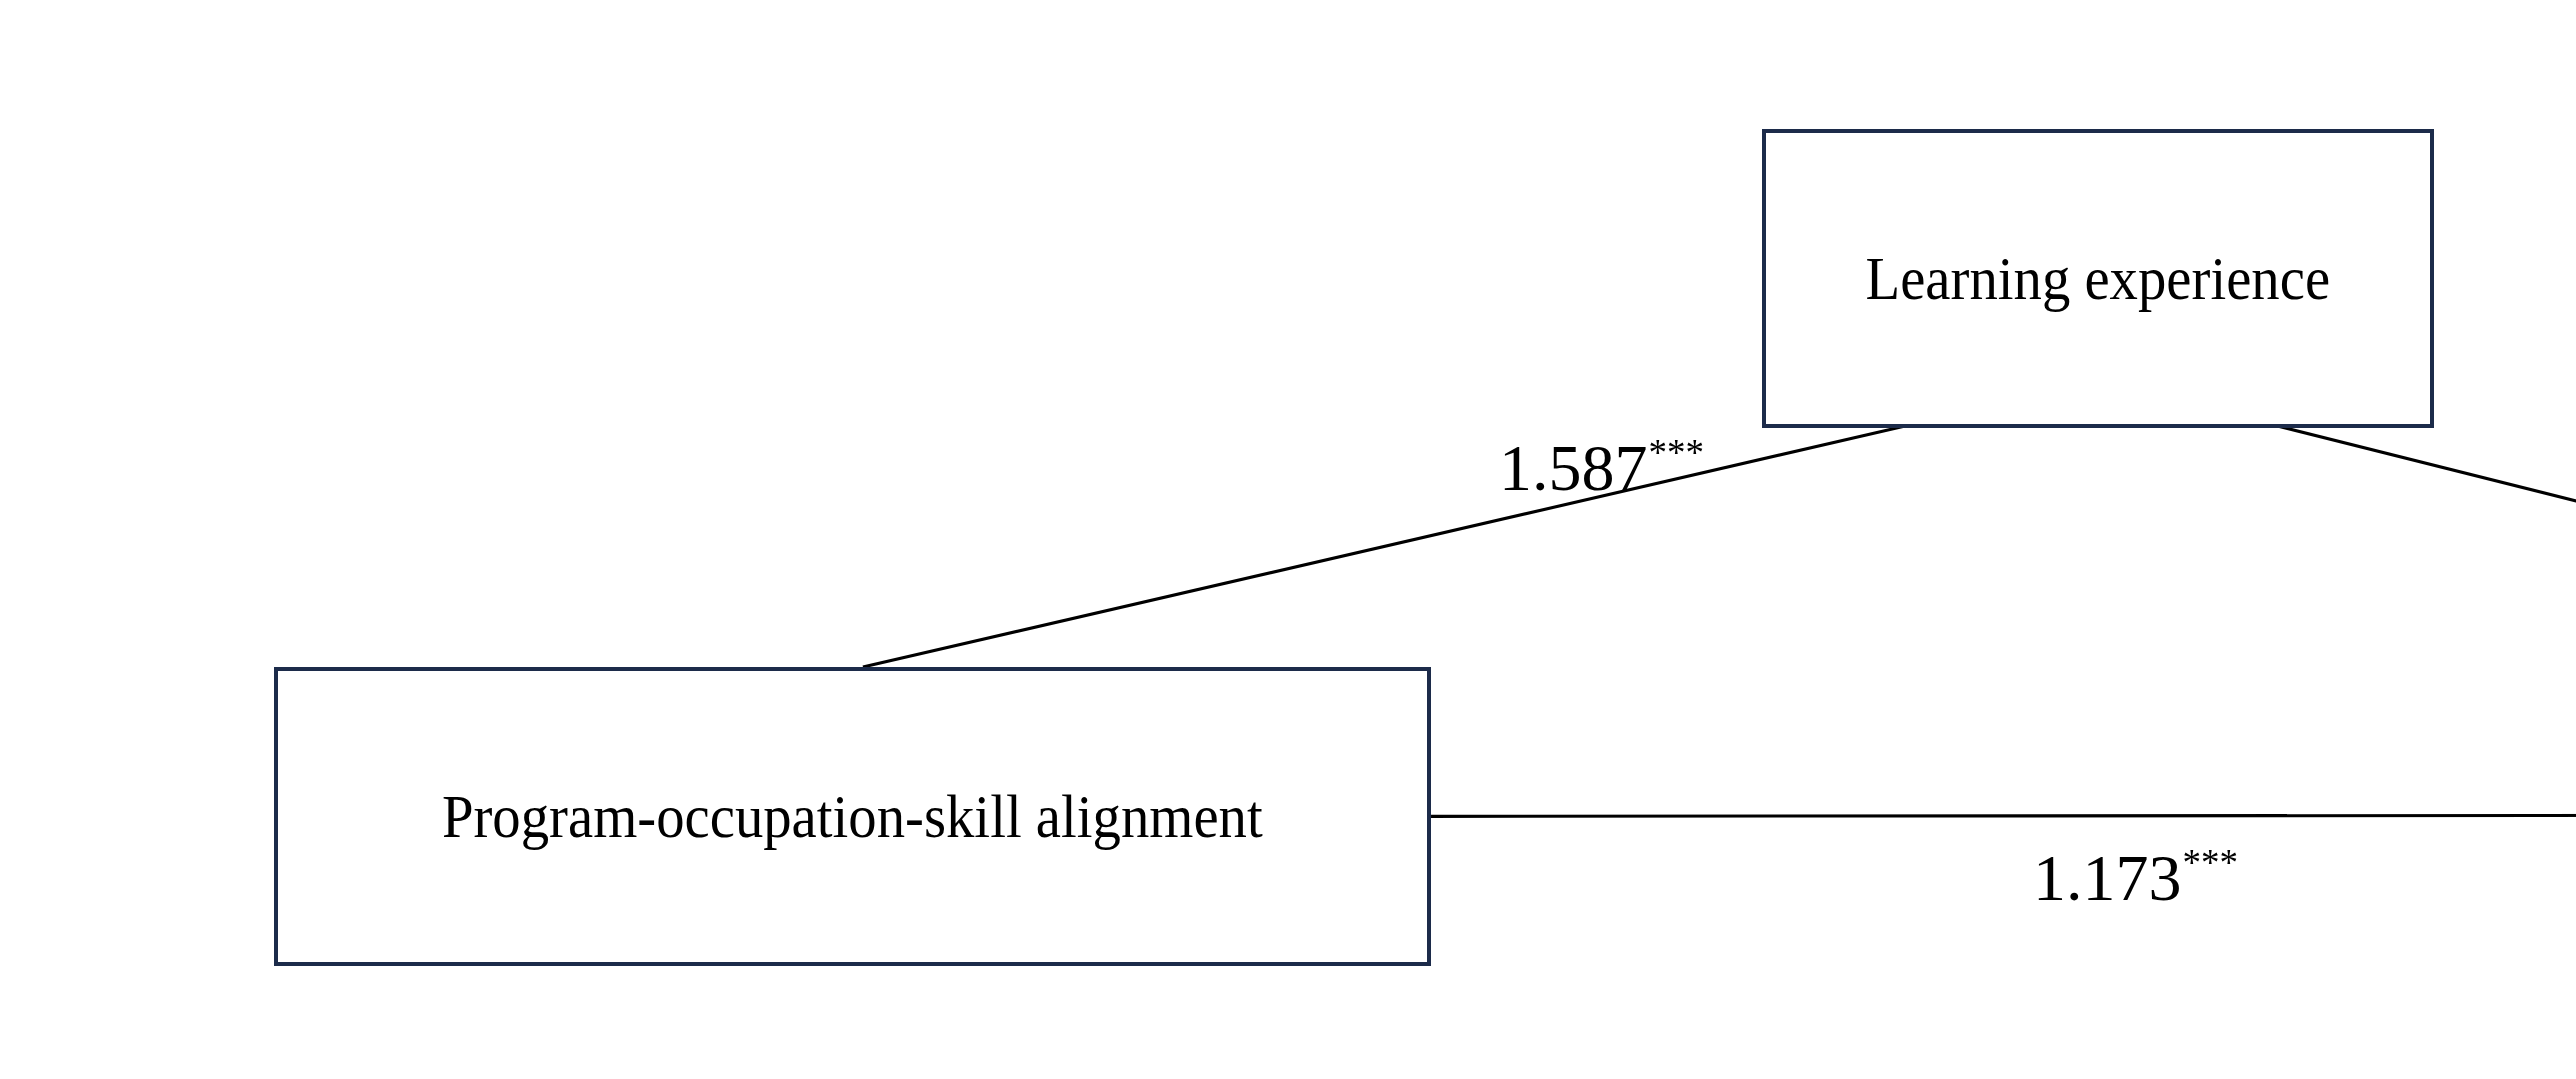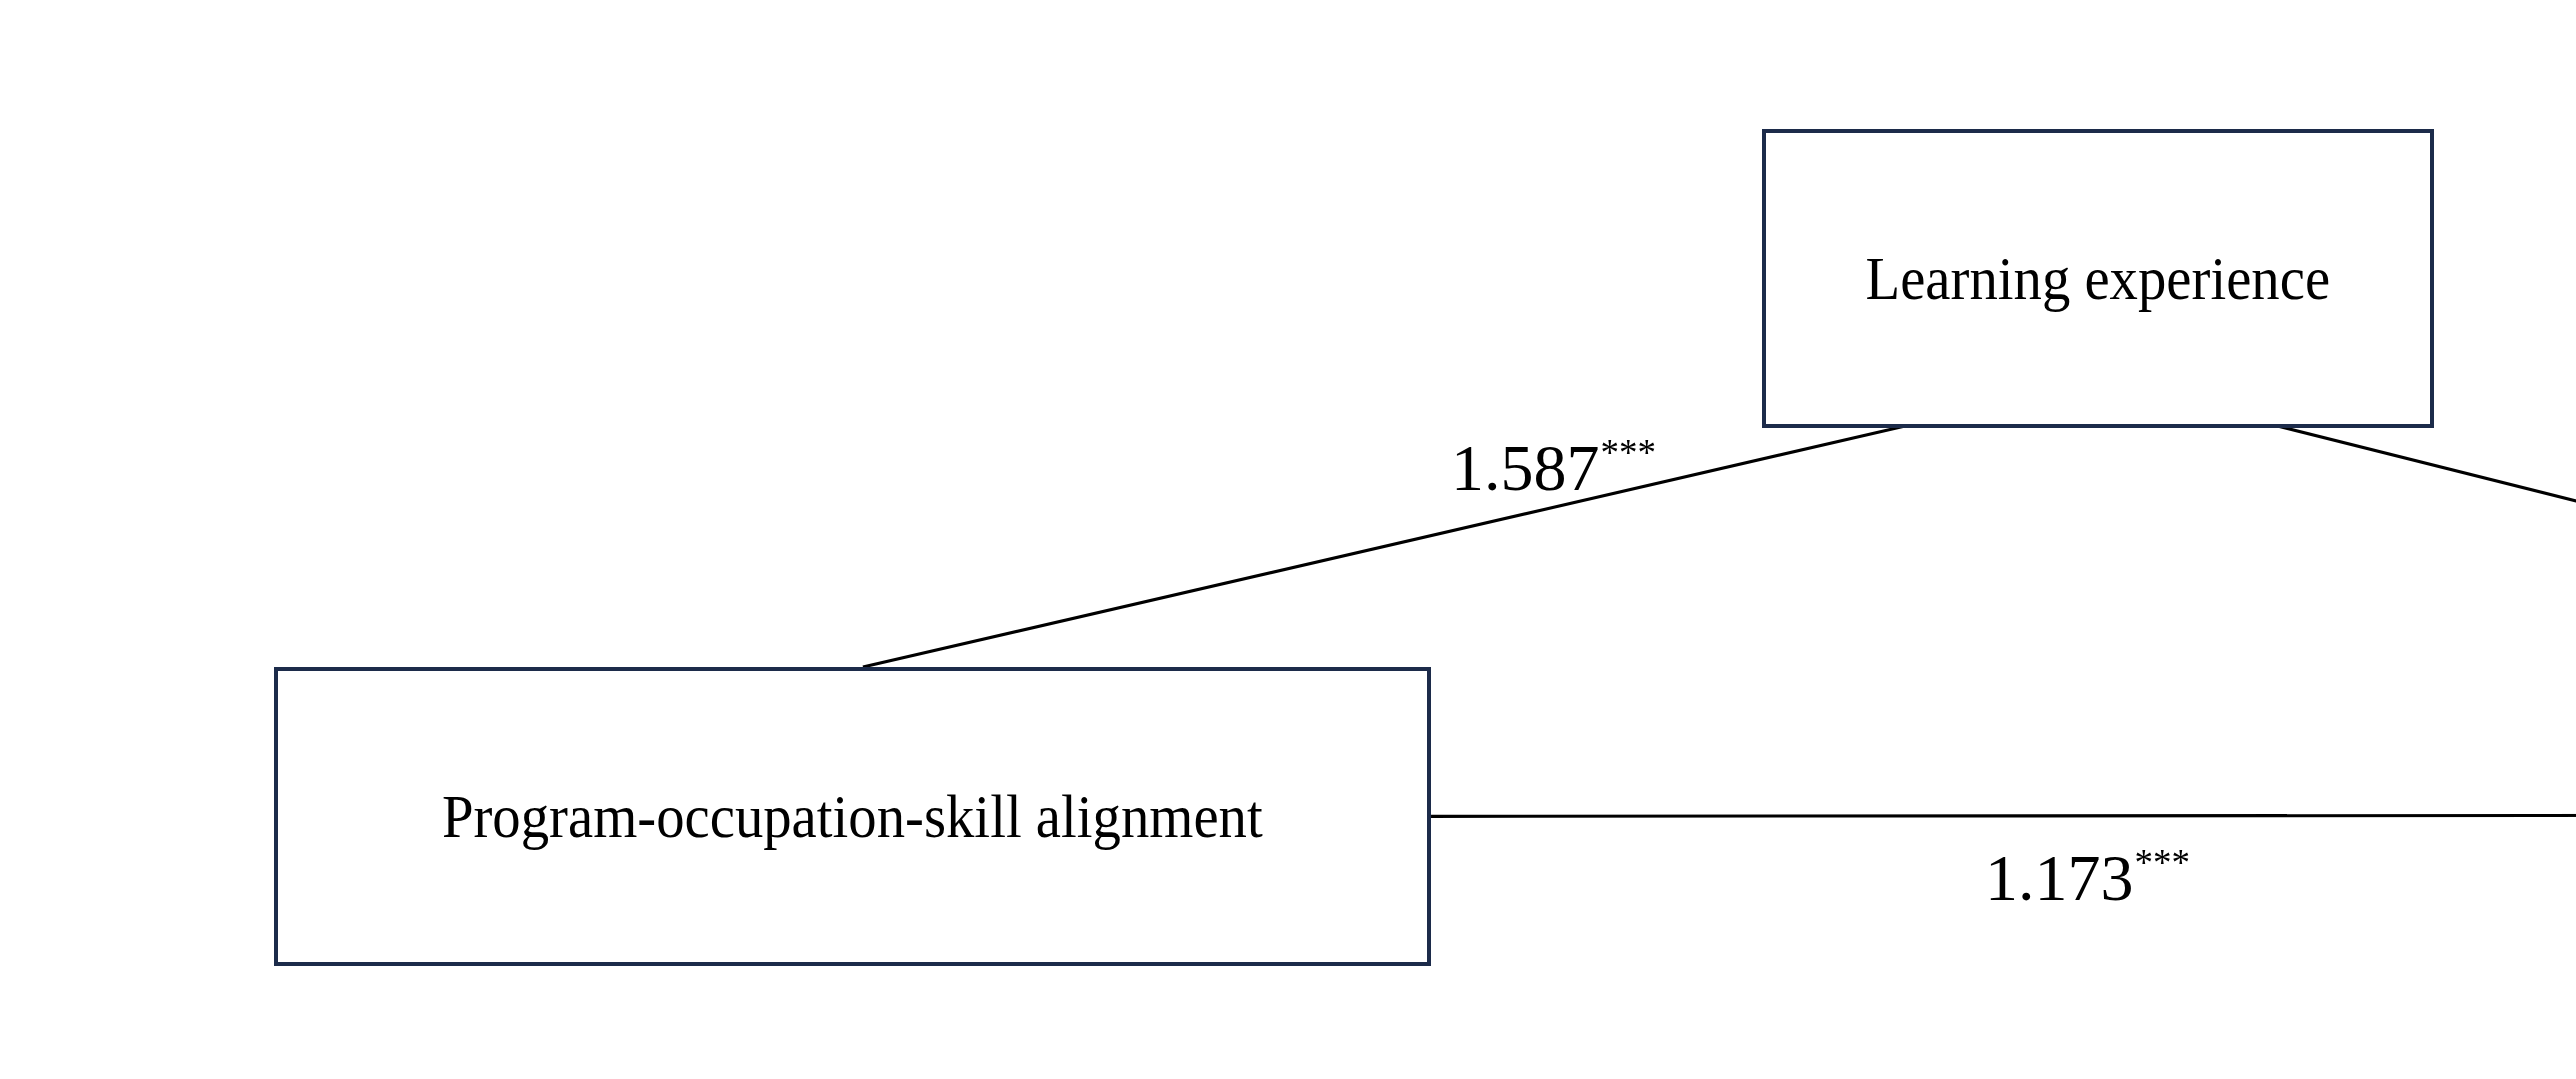--- a/index.html
+++ b/index.html
@@ -1,21 +1,21 @@
 <!DOCTYPE html>
 <html style="font-size:8.2px"><head>
 <meta charset="utf-8">
 <style>
   html, body { margin: 0; padding: 0; background: #ffffff; }
   body { width: 3957px; height: 1079px; position: relative; overflow: hidden;
          font-family: "Liberation Serif", "DejaVu Serif", serif; color: #000; }
   .box { position: absolute; box-sizing: border-box; border: 4.6px solid #1c2b4a; background: #fff;
          display: flex; align-items: center; justify-content: center; }
   .box span { font-size: 61px; white-space: nowrap; transform: scaleX(0.93); }
-  .coef { position: absolute; font-size: 66px; white-space: nowrap; line-height: 1; }
+  .coef { position: absolute; font-size: 66px; white-space: nowrap; line-height: 1; margin-left: 48px; }
   .coef sup { font-size: 37px; vertical-align: 0; position: relative; top: -25px; margin-left: 1px; }
   svg.edges { position: absolute; left: 0; top: 0; }
 </style>
 </head>
 <body>
 
 <svg class="edges" width="3957" height="1079" viewBox="0 0 7680 2095">
   <defs>
     <marker id="arrowhead" markerWidth="10" markerHeight="8" refX="9" refY="4" orient="auto" markerUnits="strokeWidth">
       <path d="M0,0 L10,4 L0,8 Z" fill="#000"></path>

